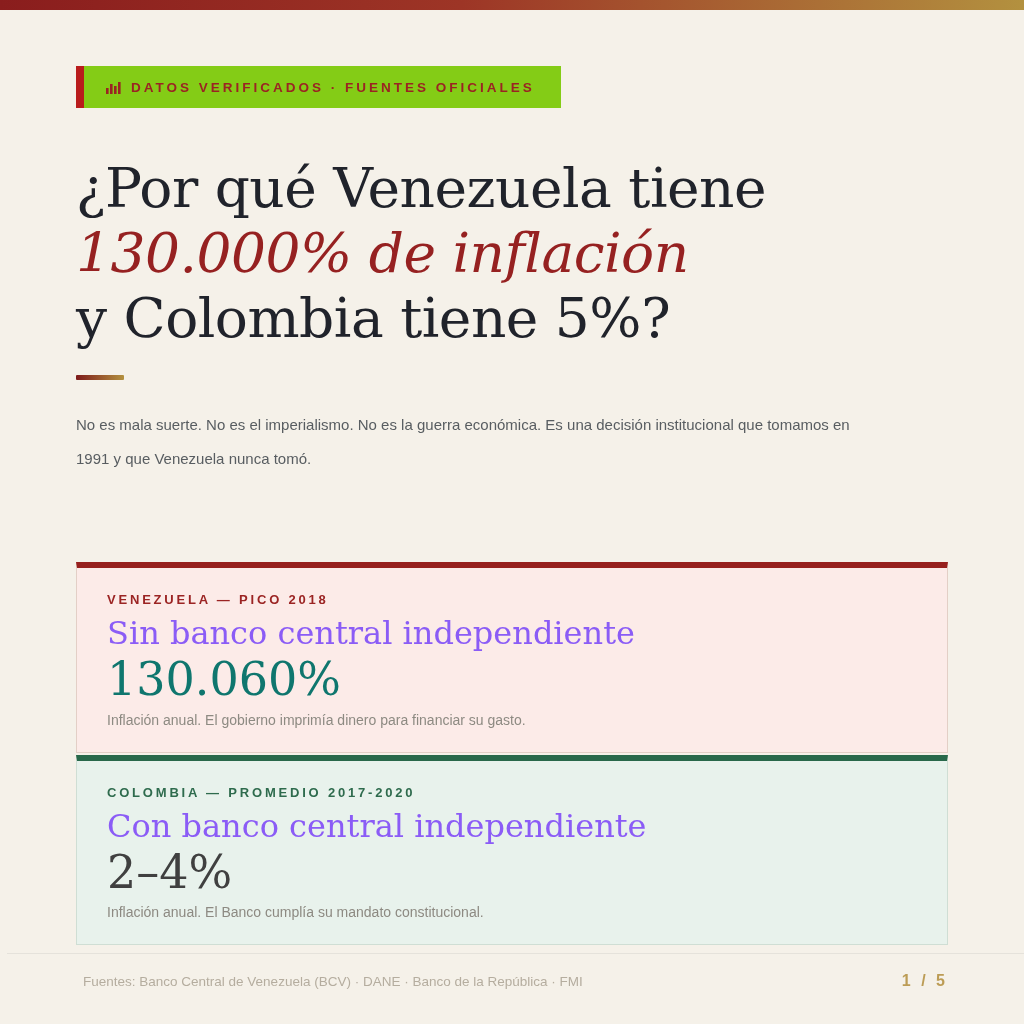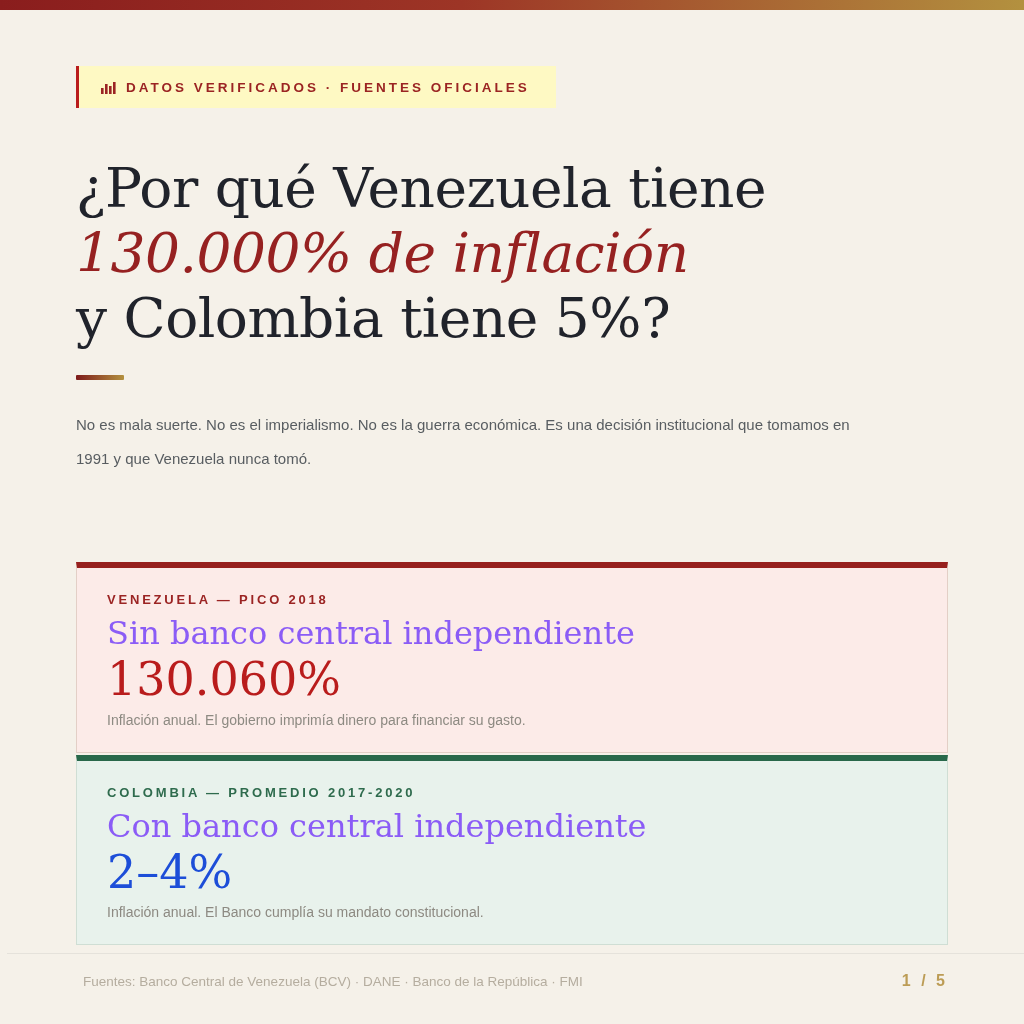--- a/index.html
+++ b/index.html
@@ -16,22 +16,22 @@
     height: 10px; width: 100%;
     background: linear-gradient(90deg, #8a1d1d 0%, #9d3526 45%, #b3913f 100%);
   }
 
   .content { padding: 0 76px; }
 
   
   .eyebrow {
     display: inline-flex; align-items: center;
     margin-top: 56px;
-    background: #fef9c3;
-    border-left: 3px solid #b91c1c;
+    background: #84cc16;
+    border-left: 8px solid #b91c1c;
     padding: 13px 26px 13px 21px;
   }
   .eyebrow-icon { display: inline-flex; margin-right: 10px; }
   .eyebrow-text {
     color: #9b2423; font-size: 13.5px; font-weight: bold;
     letter-spacing: 3px; white-space: nowrap;
   }
 
   
   .headline { margin: 48px 0 0 0; font-weight: normal; }
@@ -74,22 +74,22 @@
   .card-subtitle {
     margin-top: 7px;
     font-family: "DejaVu Serif", "Liberation Serif", serif;
     font-size: 32px; color: #8b5cf6;
   }
   .card-value {
     margin-top: 2px;
     font-family: "DejaVu Serif", "Liberation Serif", serif;
     font-size: 46px; line-height: 1.12;
   }
-  .card-venezuela .card-value { color: #b91c1c; }
-  .card-colombia  .card-value { color: #1d4ed8; }
+  .card-venezuela .card-value { color: #0f766e; }
+  .card-colombia  .card-value { color: #404040; }
   .card-caption { margin-top: 6px; font-size: 14px; color: #8d8a82; }
 
   
   .footer {
     position: absolute; left: 7px; right: 0; bottom: 34px;
     border-top: 1px solid rgba(32, 35, 43, 0.07);
     padding: 18px 76px 0 76px;
     display: flex; justify-content: space-between; align-items: baseline;
   }
   .sources { color: #b5ad9f; font-size: 13.5px; }

